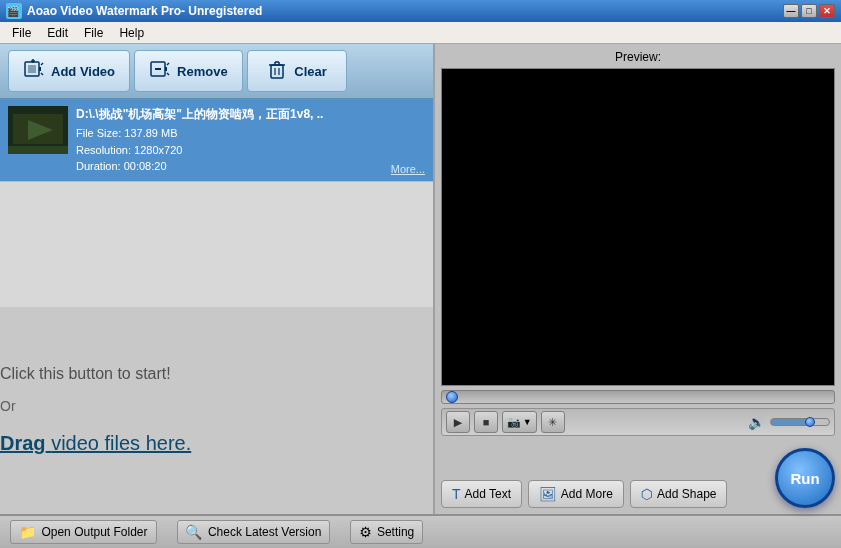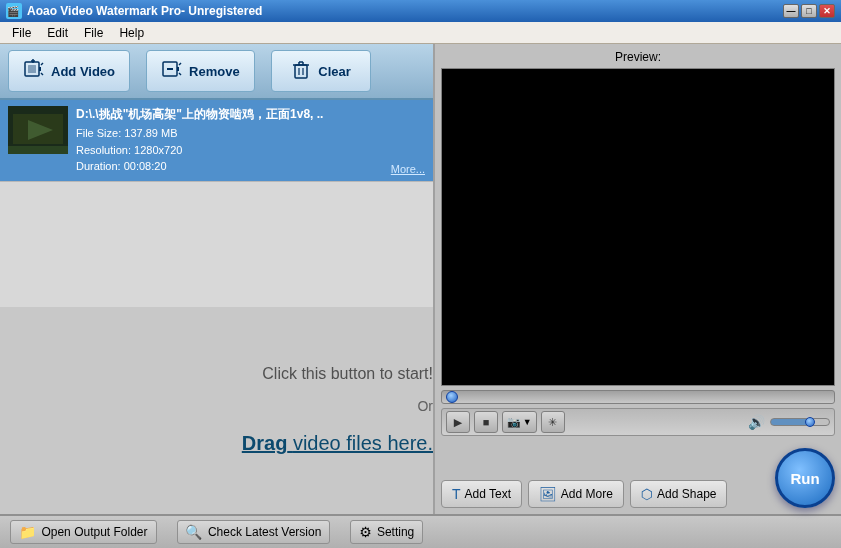--- a/index.html
+++ b/index.html
@@ -84,21 +84,21 @@
       border-right: 2px solid #a0a0a0;
     }
 
     
     #toolbar {
       height: 56px;
       background: linear-gradient(to bottom, #b8d4e8, #8ab0cc);
       display: flex;
       align-items: center;
       padding: 20px 8px;
-      gap: 16px;
+      gap: 4px;
       border-bottom: 2px solid #6090b0;
     }
     .tool-btn {
       display: flex;
       align-items: center;
       gap: 6px;
       background: linear-gradient(to bottom, #e8f4fc, #c0d8ec);
       border: 1px solid #7aaac8;
       border-radius: 4px;
       padding: 6px 14px;
@@ -162,21 +162,21 @@
       font-size: 11px;
       align-self: flex-end;
       text-decoration: underline;
     }
 
     
     #drop-zone {
       flex: 1;
       display: flex;
       flex-direction: column;
-      align-items: flex-end;
+      align-items: flex-start;
       justify-content: center;
       color: #606060;
       font-size: 16px;
       line-height: 2.2;
     }
 
     
     #right-panel {
       flex: 1;
       display: flex;

